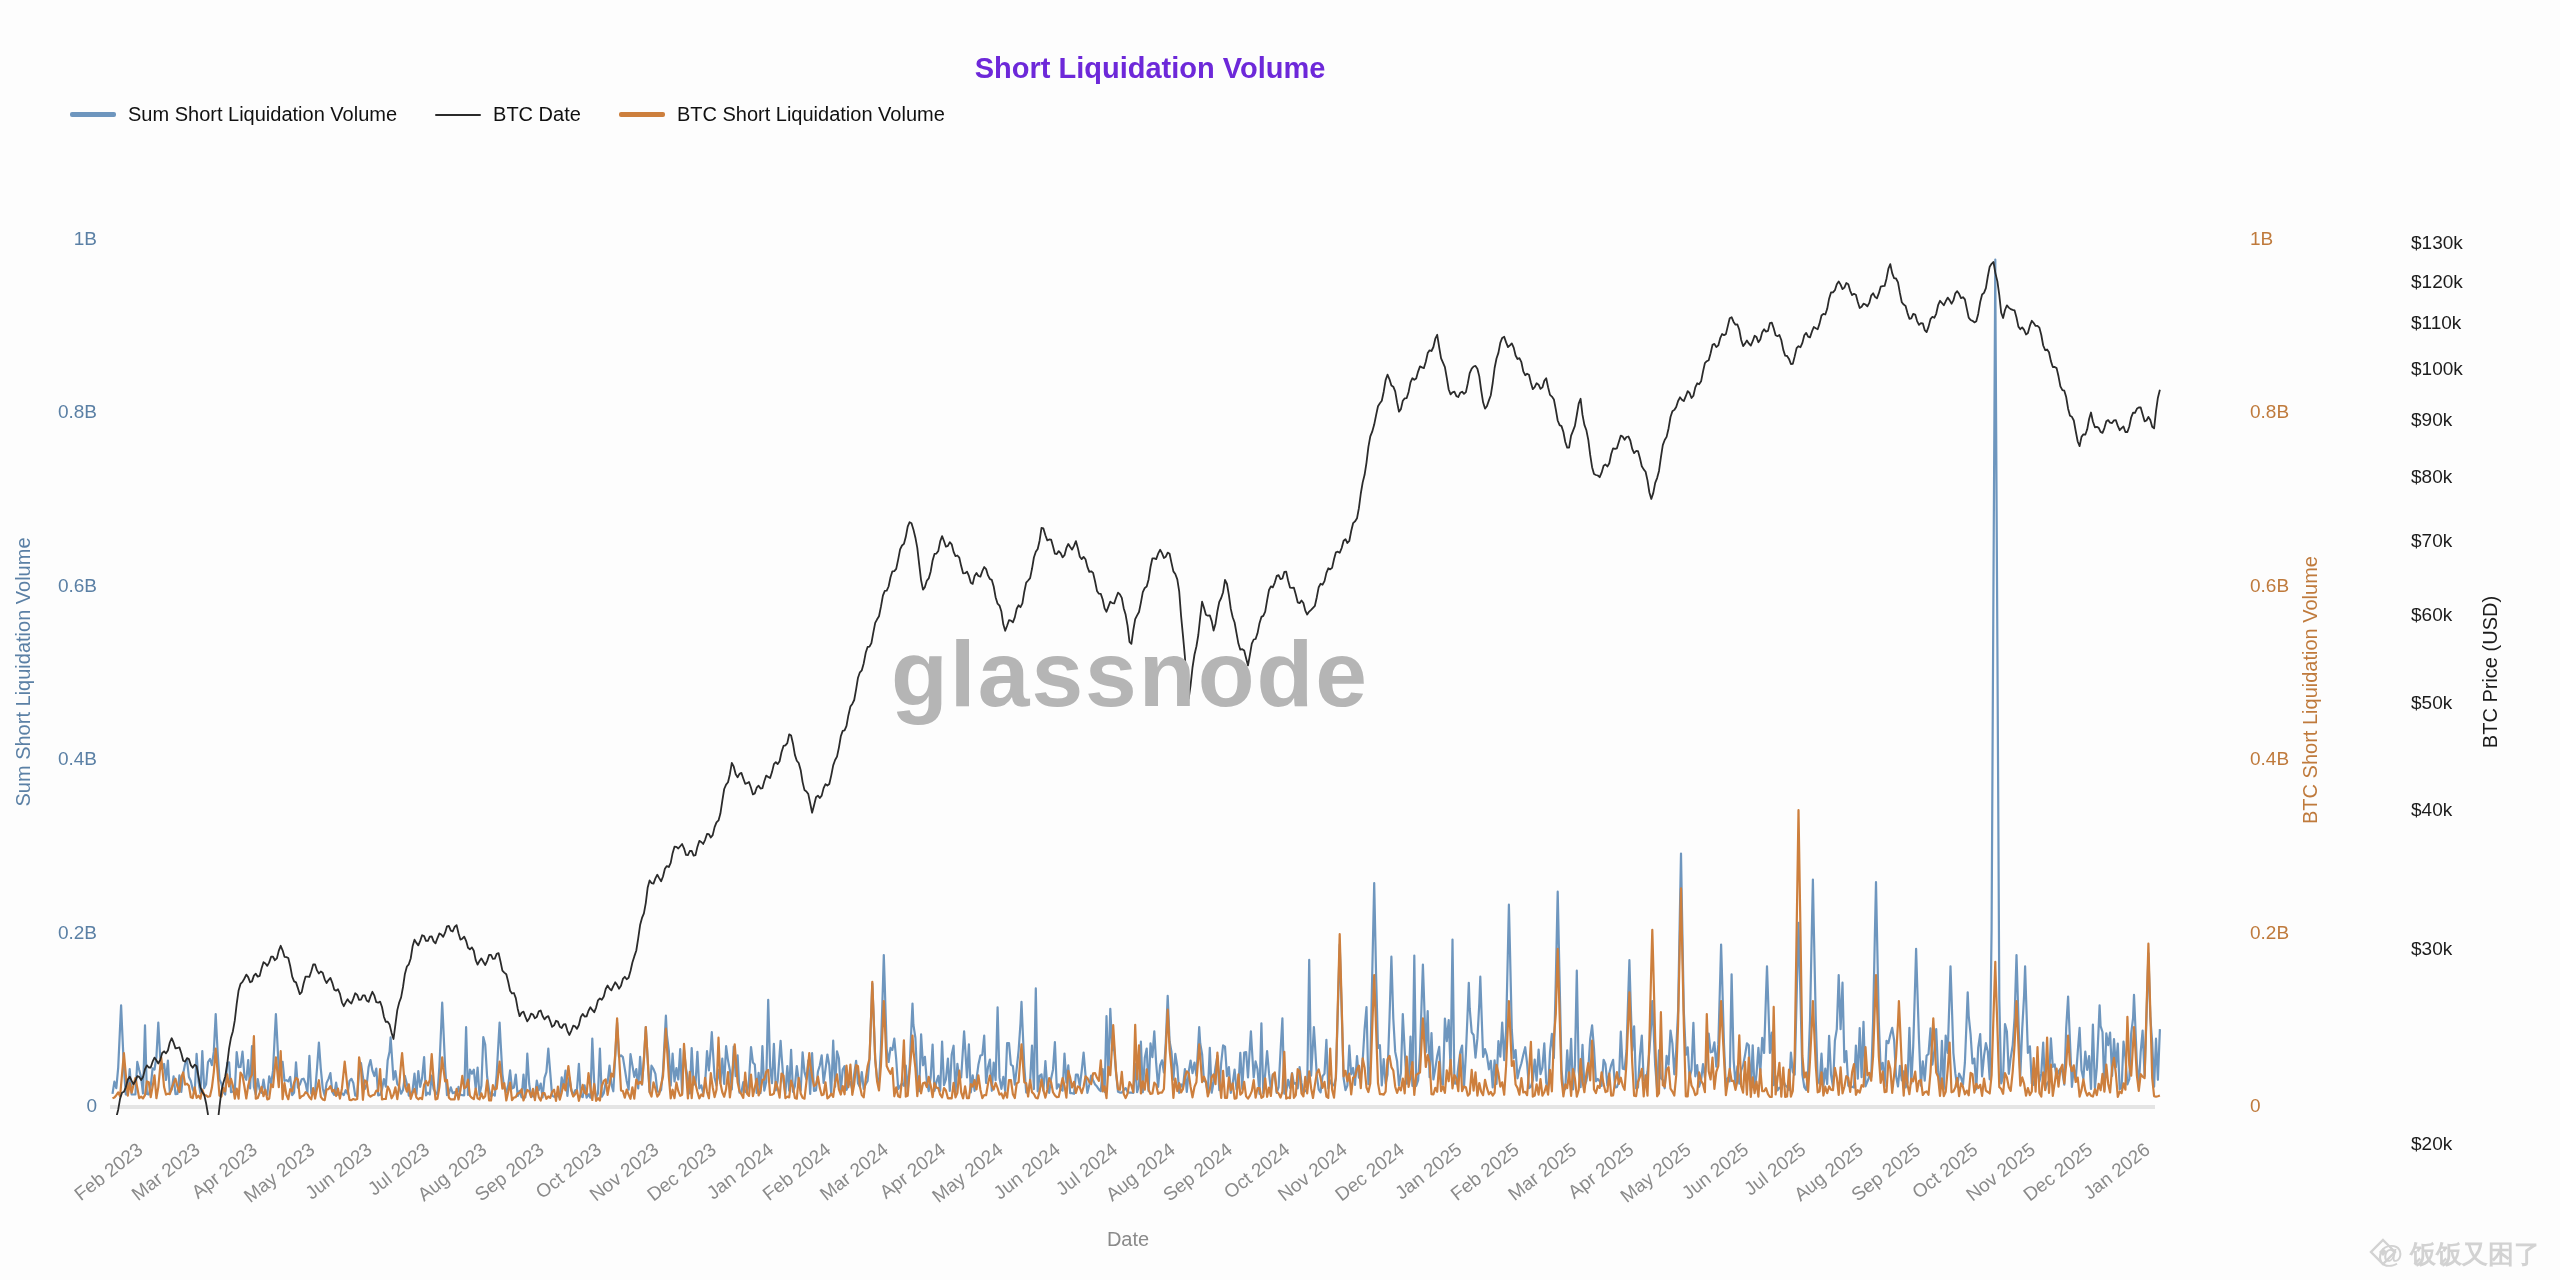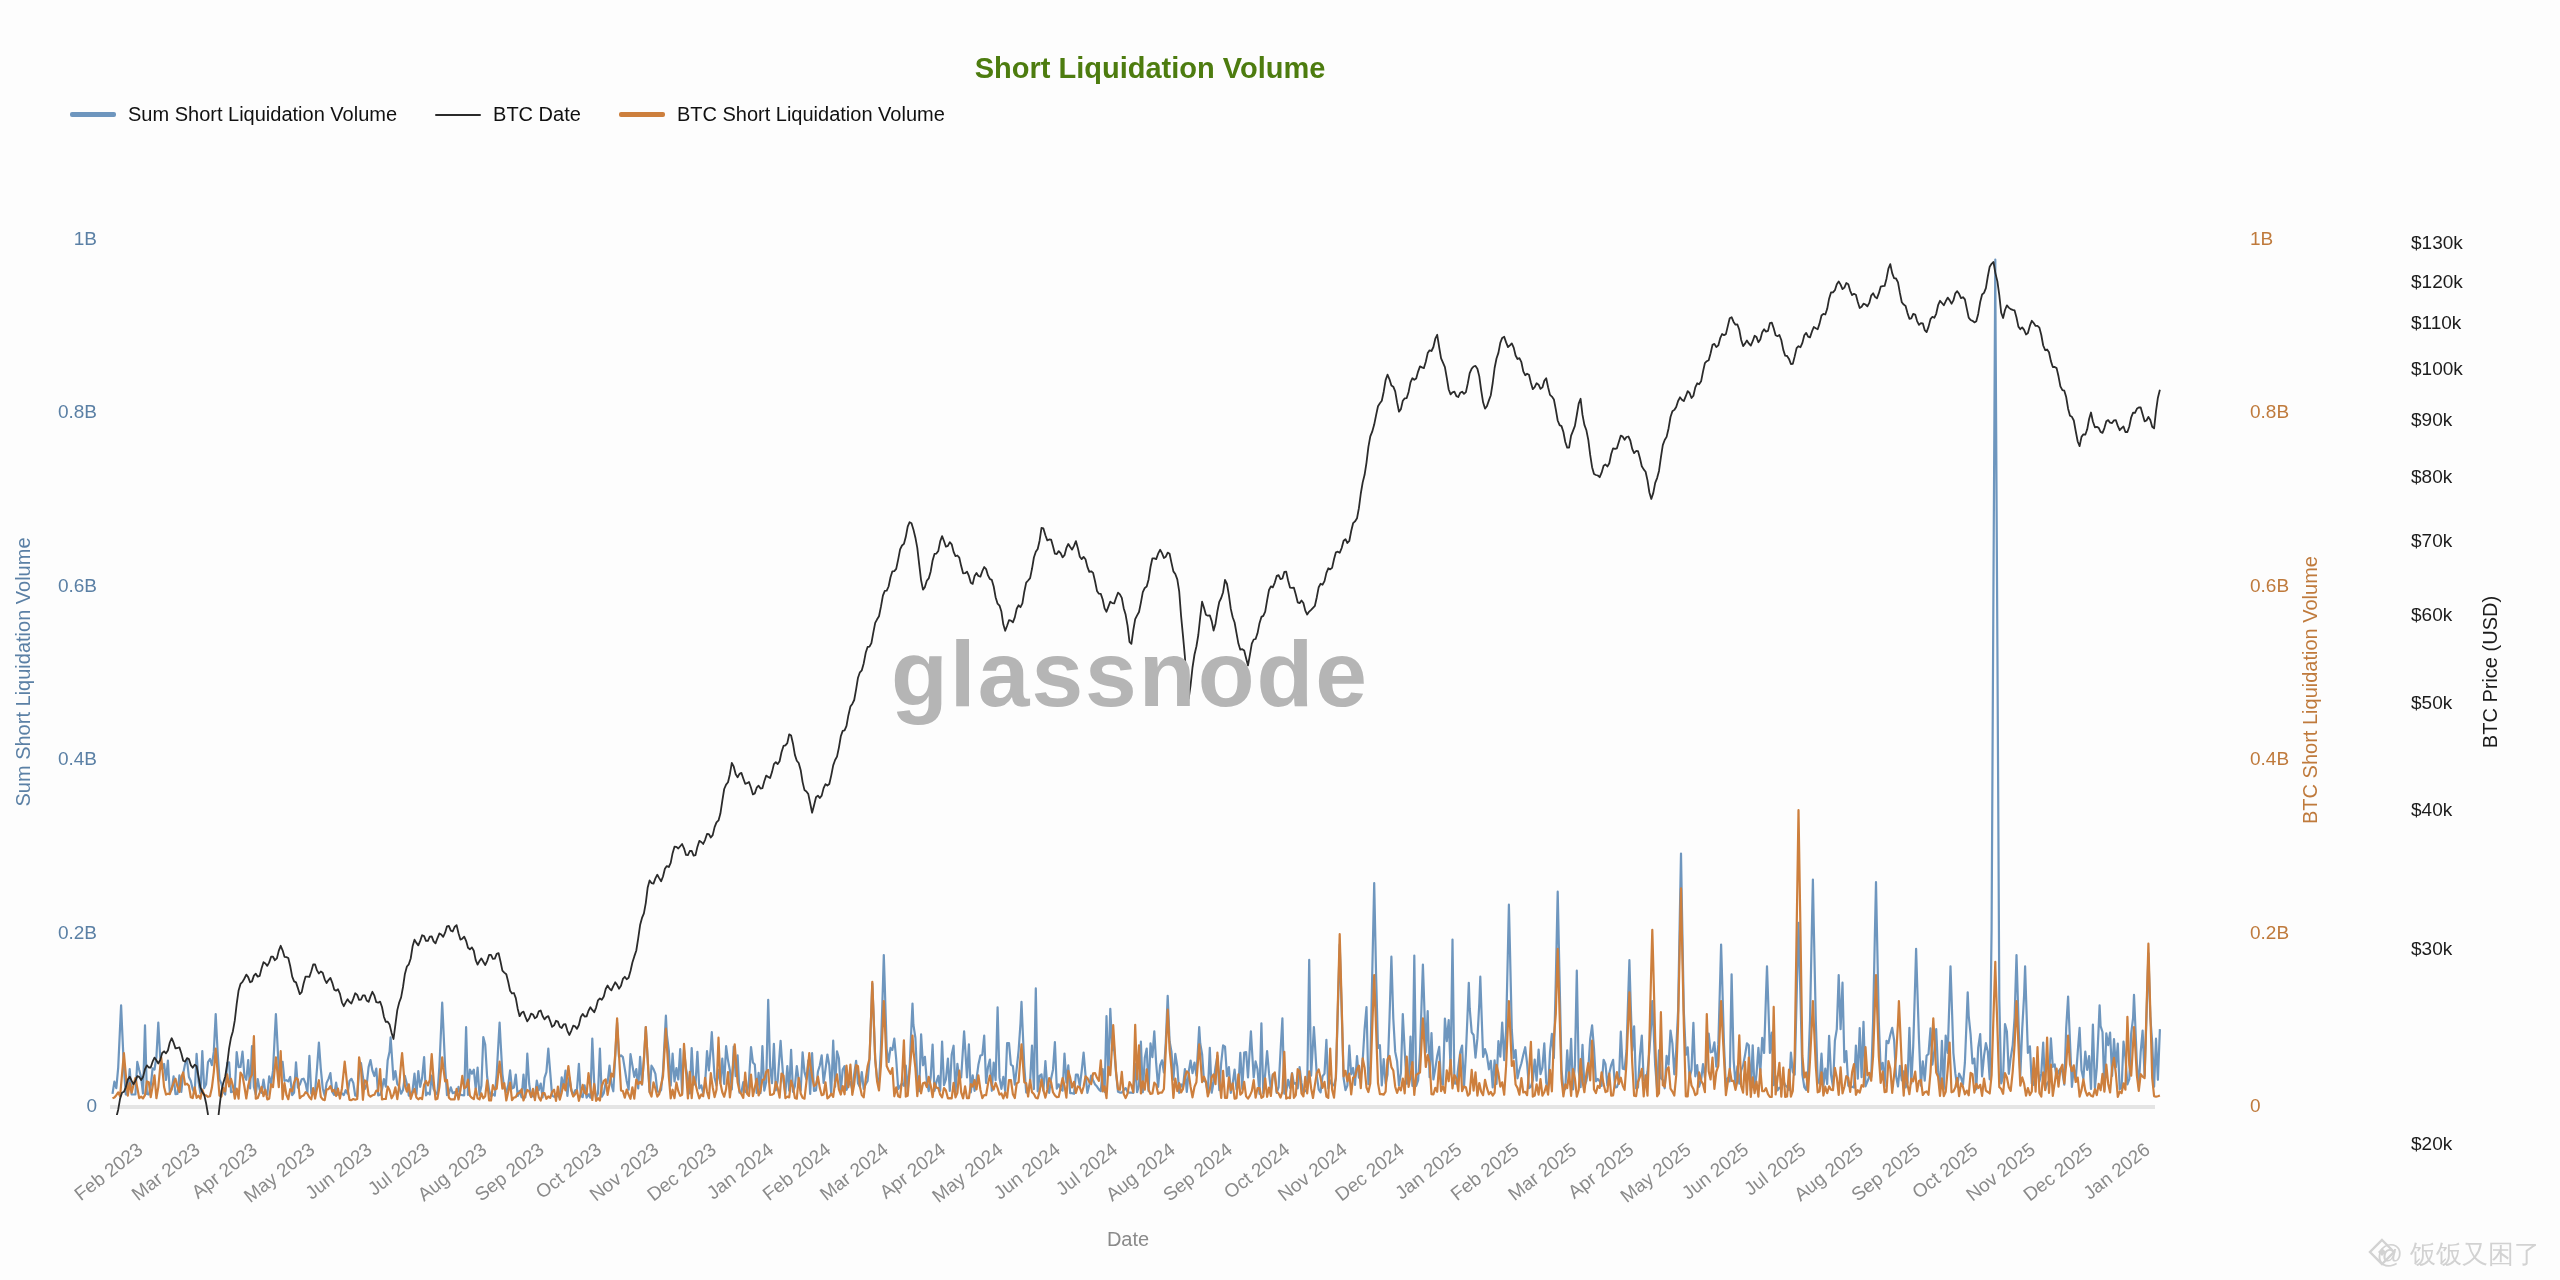--- a/index.html
+++ b/index.html
@@ -2,31 +2,31 @@
 <html><head>
 <meta charset="utf-8">
 <style>
   html,body{margin:0;padding:0;}
   body{
     width:2560px;height:1280px;position:relative;overflow:hidden;
     background:#fdfdfd;font-family:"Liberation Sans",sans-serif;
   }
   #chart-title{
     position:absolute;top:52px;left:1150px;transform:translateX(-50%);
-    font-size:29px;font-weight:700;color:#4d7c0f;margin:0;white-space:nowrap;text-align:center;
+    font-size:29px;font-weight:700;color:#6d28d9;margin:0;white-space:nowrap;text-align:center;
   }
   #legend{
     position:absolute;top:103px;left:70px;display:flex;align-items:center;gap:38px;
   }
   .legend-item{display:flex;align-items:center;gap:12px;cursor:pointer;}
   .legend-swatch{display:inline-block;width:46px;border-radius:2px;}
   .legend-label{font-size:20px;color:#111;white-space:nowrap;}
   #credit{
     position:absolute;right:20px;bottom:8px;display:flex;align-items:center;gap:9px;
-    color:#d2d2d2;font-size:26px;
+    color:#d2d2d2;font-size:26px;font-weight:bold;
   }
   svg{position:absolute;top:0;left:0;}
   text{font-family:"Liberation Sans",sans-serif;}
 </style>
 </head>
 <body>
 
 <h1 id="chart-title">Short Liquidation Volume</h1>
 
 <div id="legend">

